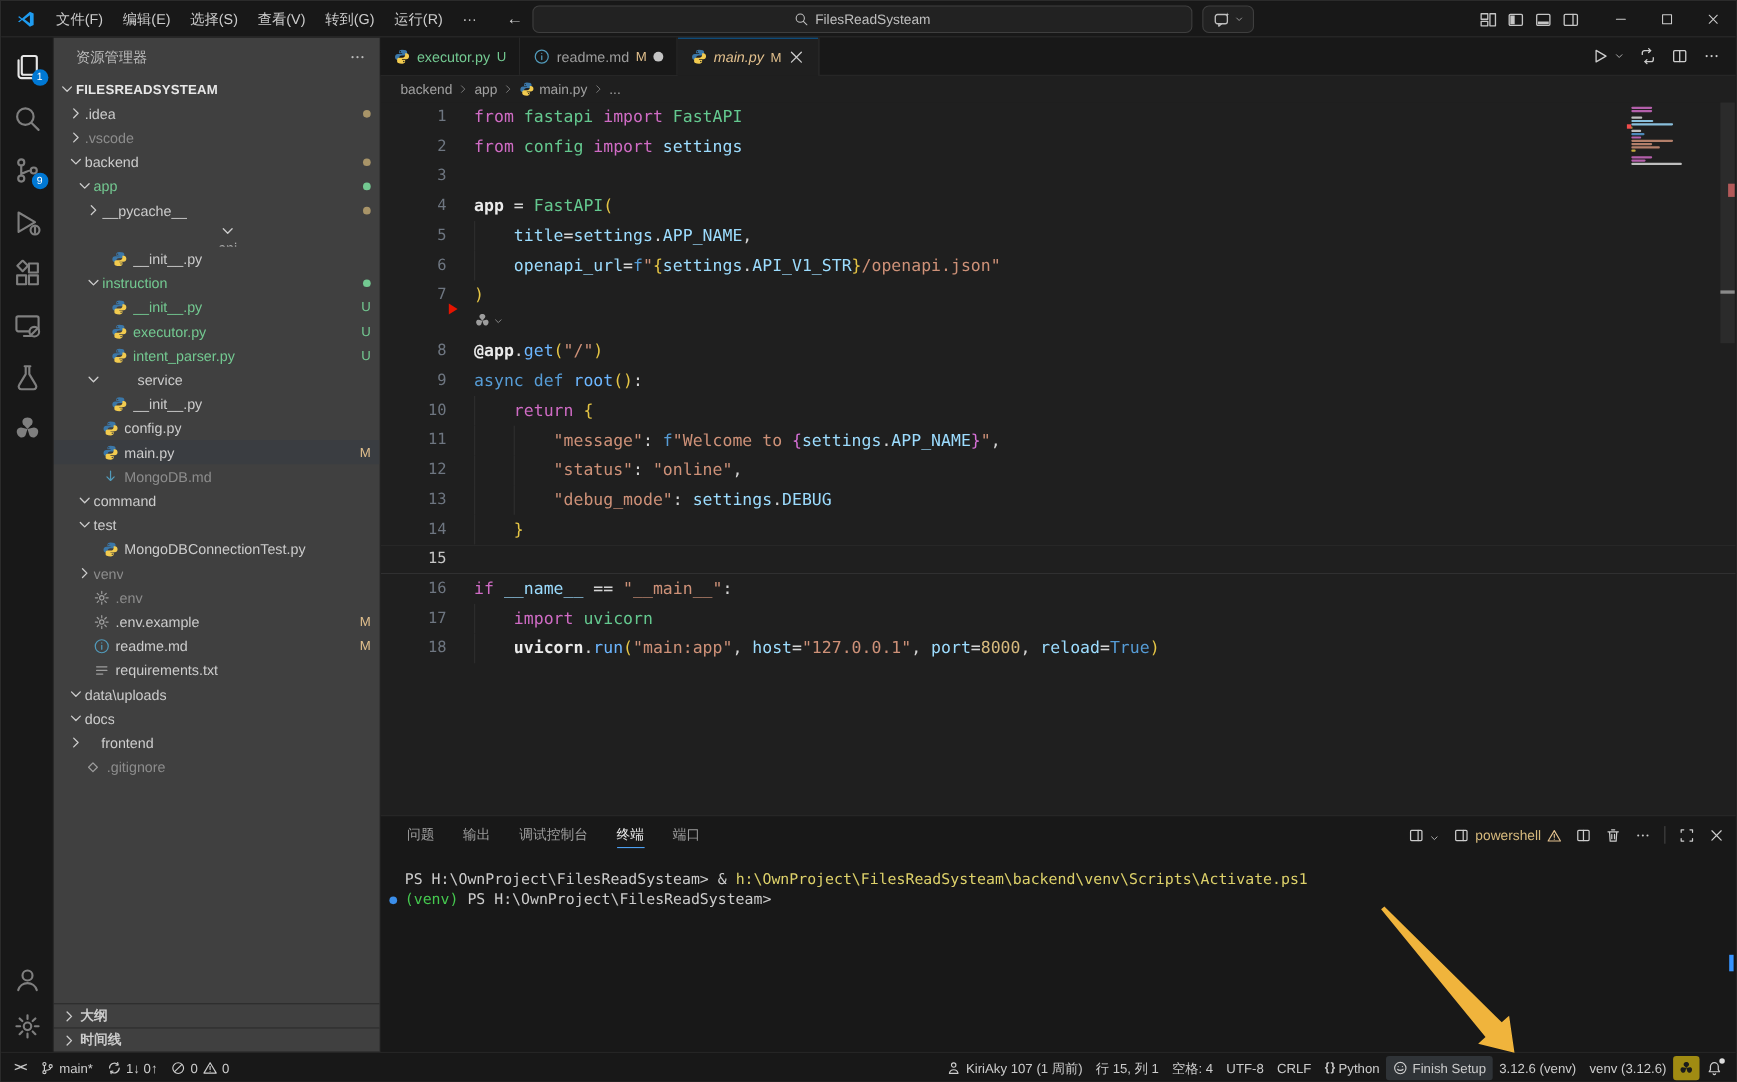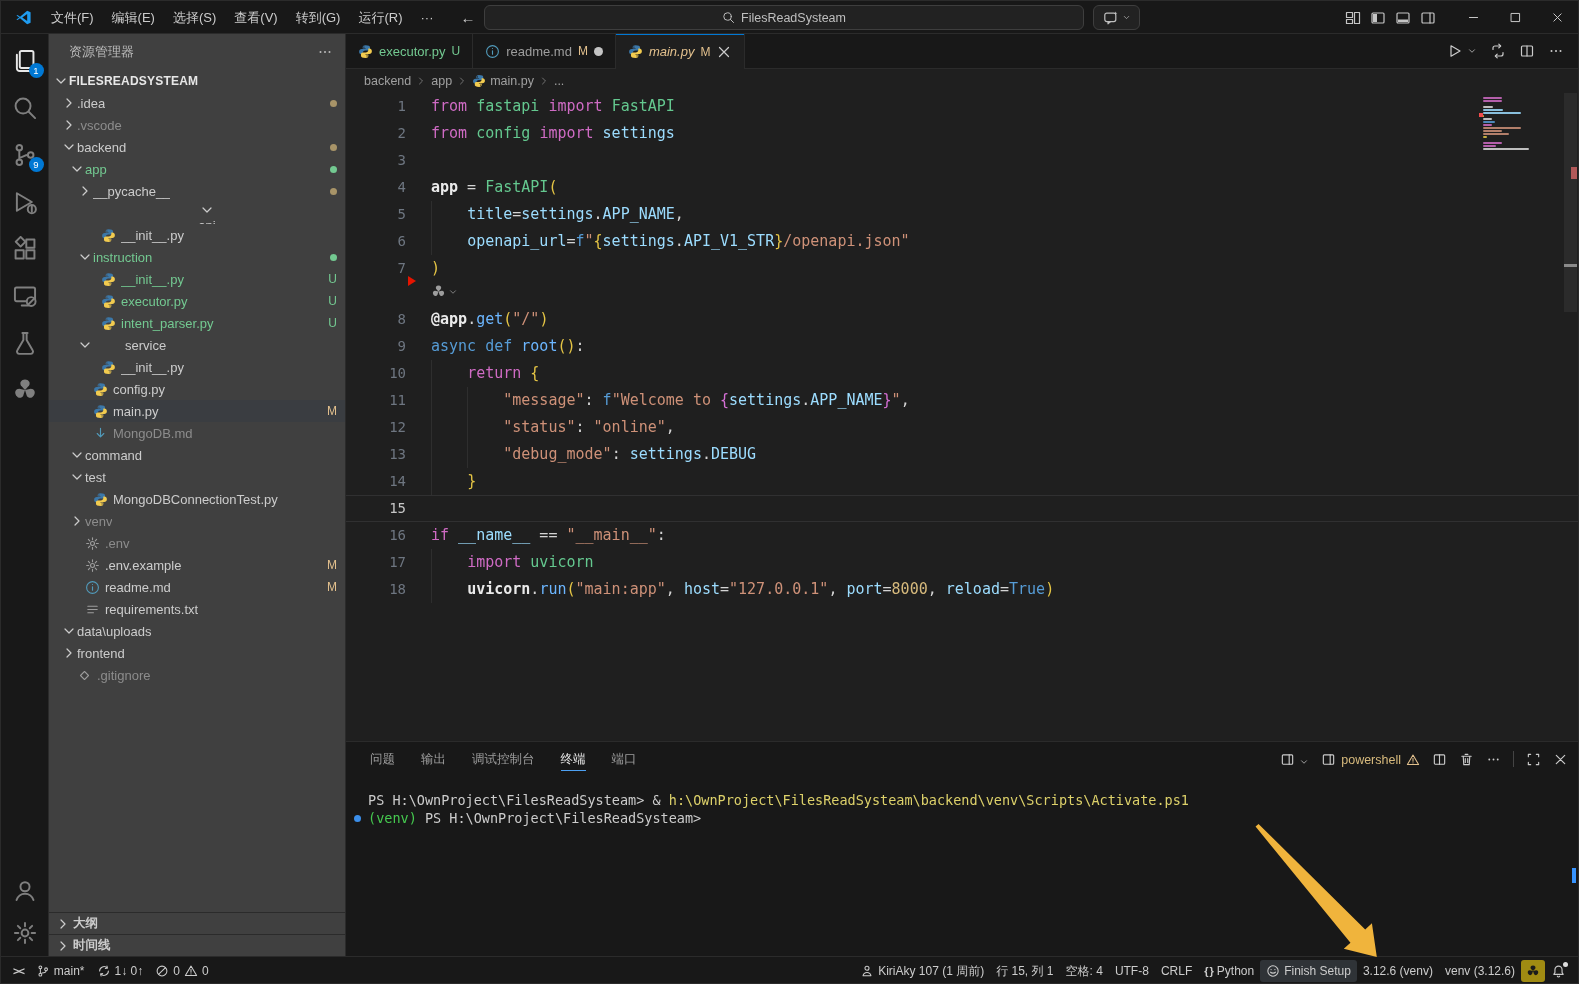--- a/index.html
+++ b/index.html
@@ -591,20 +591,29 @@
               <svg viewBox="0 0 16 16" fill="none" stroke="currentColor" stroke-width="1.2" stroke-linecap="round" stroke-linejoin="round">
                 <path d="M4 6l4 4 4-4"></path>
               </svg>
             </span>
             <span class="lbl ">data\uploads</span>
             <span class="sp"></span>
           </div>
           <div class="row" style="padding-left: 12px;">
             <span class="ic chev">
               <svg viewBox="0 0 16 16" fill="none" stroke="currentColor" stroke-width="1.2" stroke-linecap="round" stroke-linejoin="round">
+                <path d="M4 6l4 4 4-4"></path>
+              </svg>
+            </span>
+            <span class="lbl ">docs</span>
+            <span class="sp"></span>
+          </div>
+          <div class="row" style="padding-left: 12px; gap: 15px;">
+            <span class="ic chev">
+              <svg viewBox="0 0 16 16" fill="none" stroke="currentColor" stroke-width="1.2" stroke-linecap="round" stroke-linejoin="round">
                 <path d="M6 4l4 4-4 4"></path>
               </svg>
             </span>
             <span class="lbl ">frontend</span>
             <span class="sp"></span>
           </div>
           <div class="row" style="padding-left: 12px;">
             <span style="width: 16px; flex: 0 0 auto;"></span>
             <span class="ic ficon">
               <svg viewBox="0 0 16 16" fill="none" stroke="currentColor" stroke-width="1.2" stroke-linecap="round" stroke-linejoin="round">

